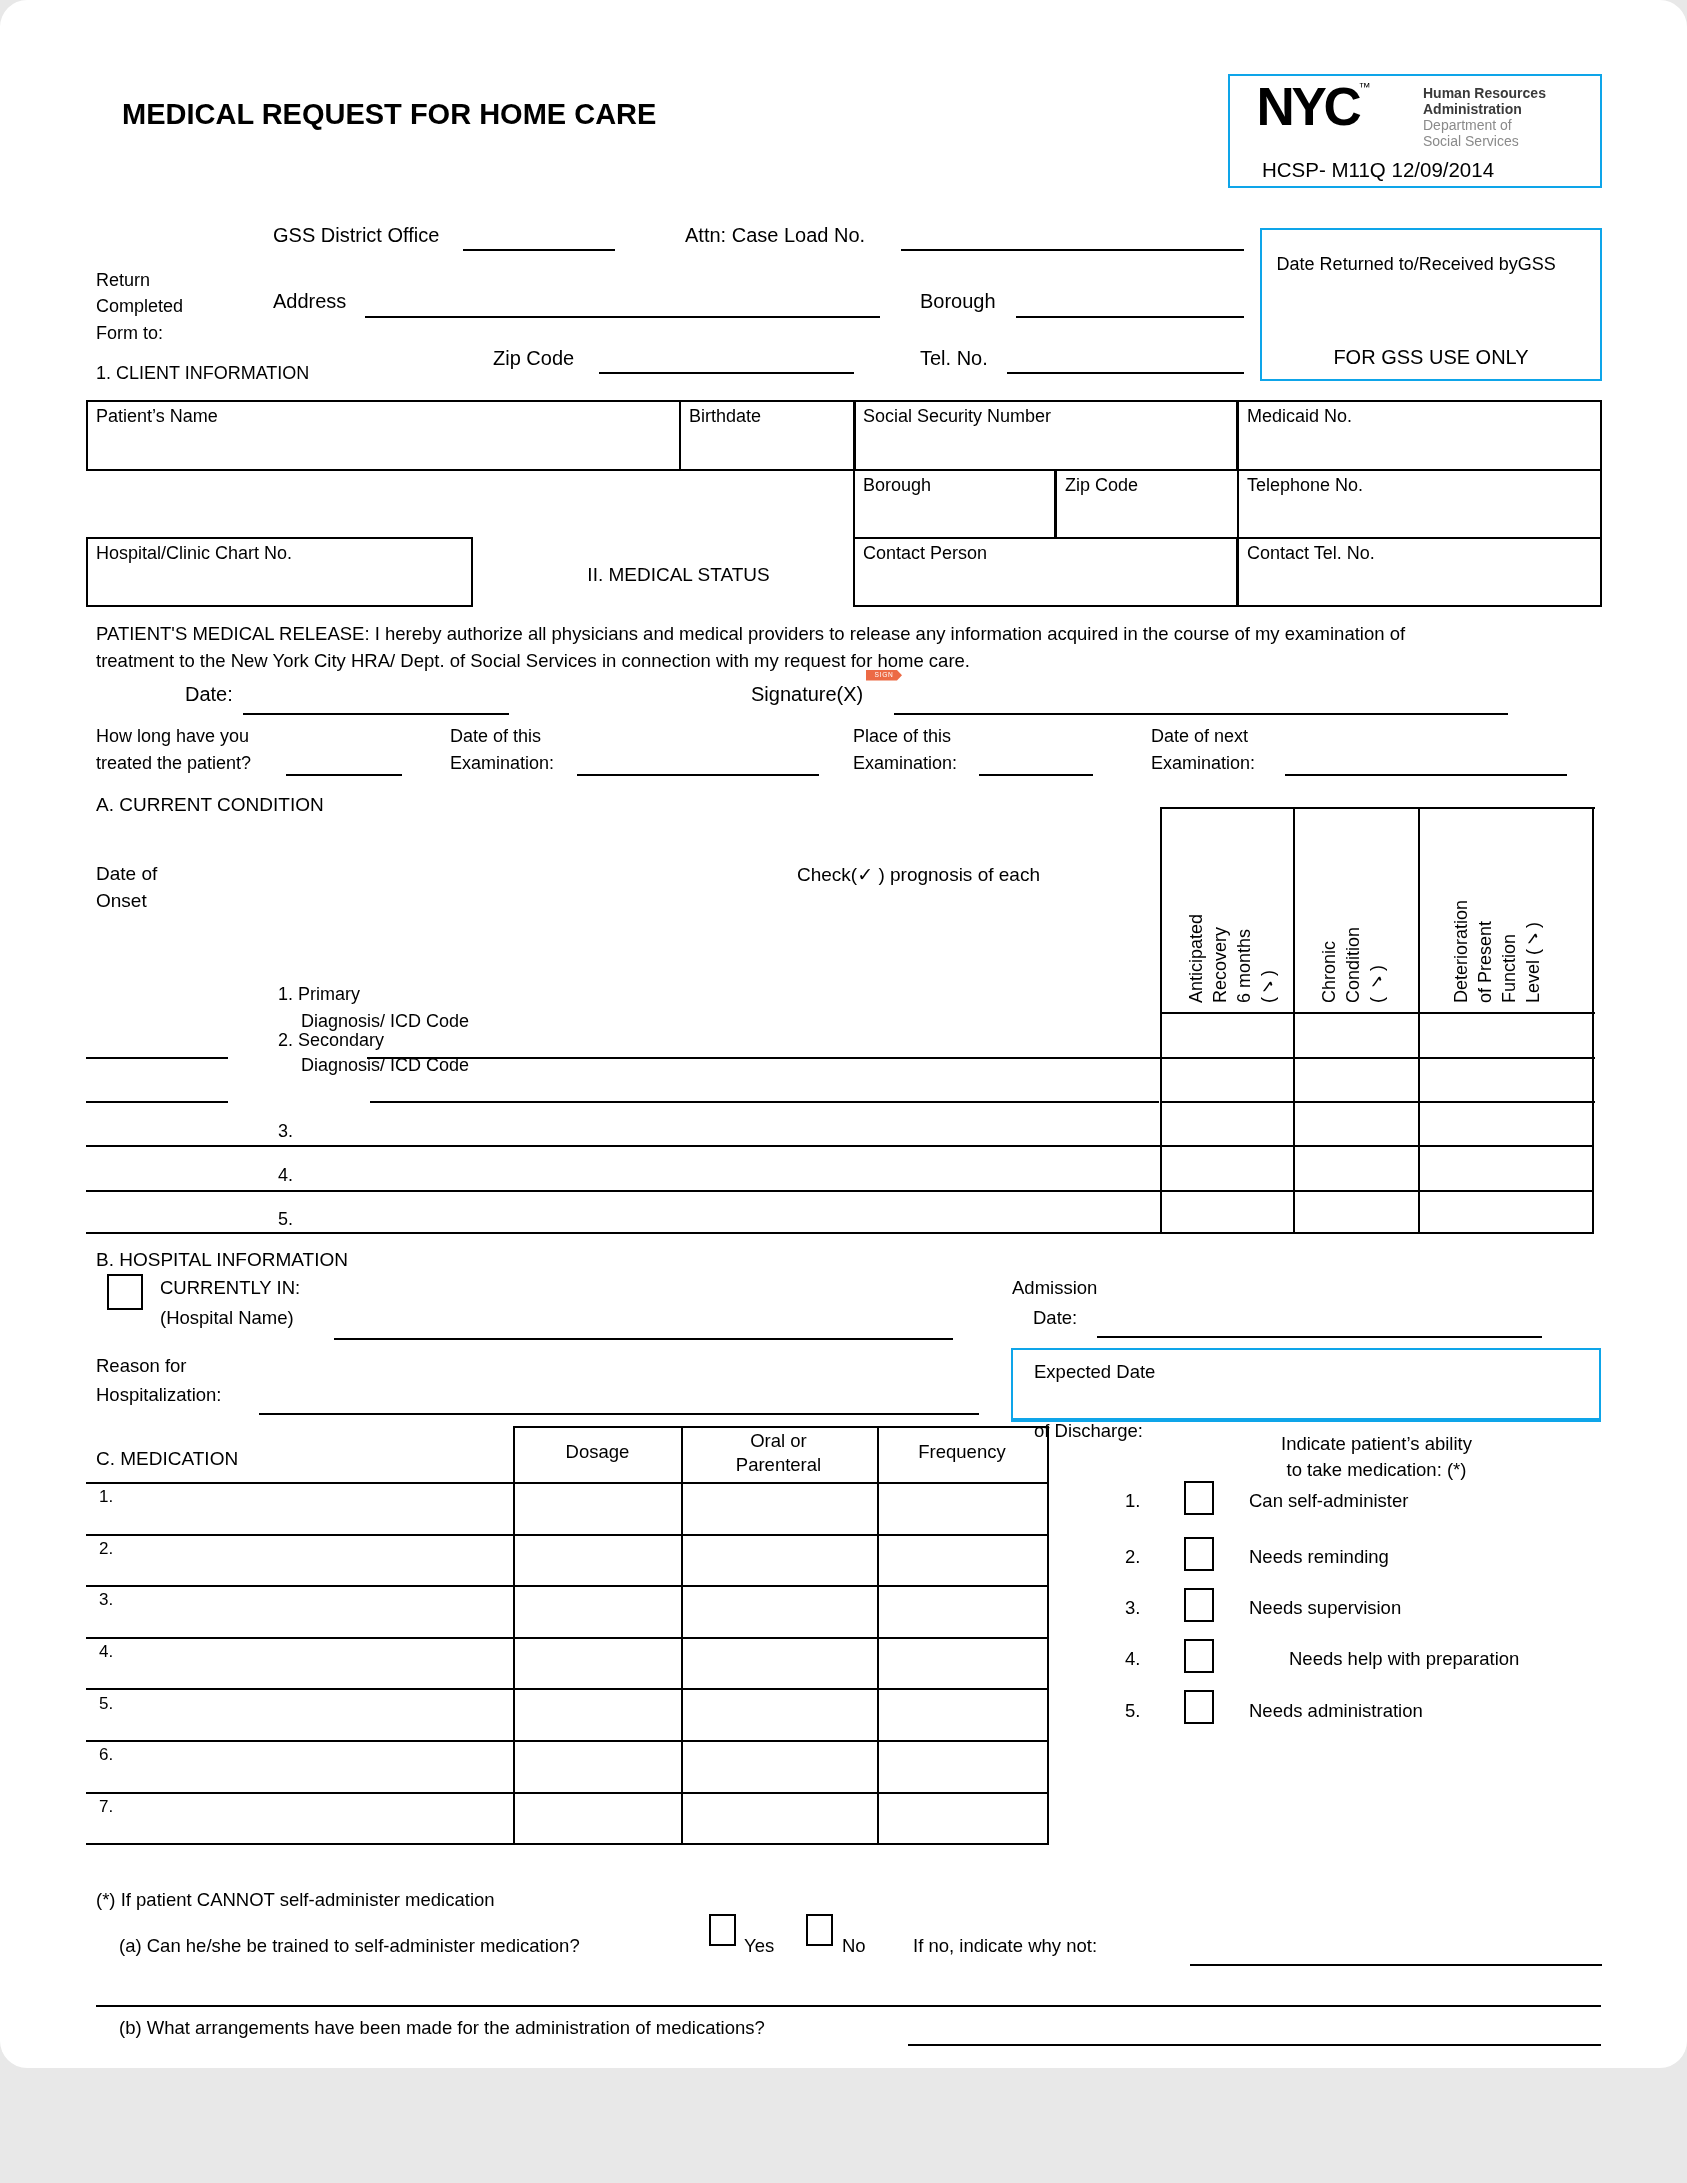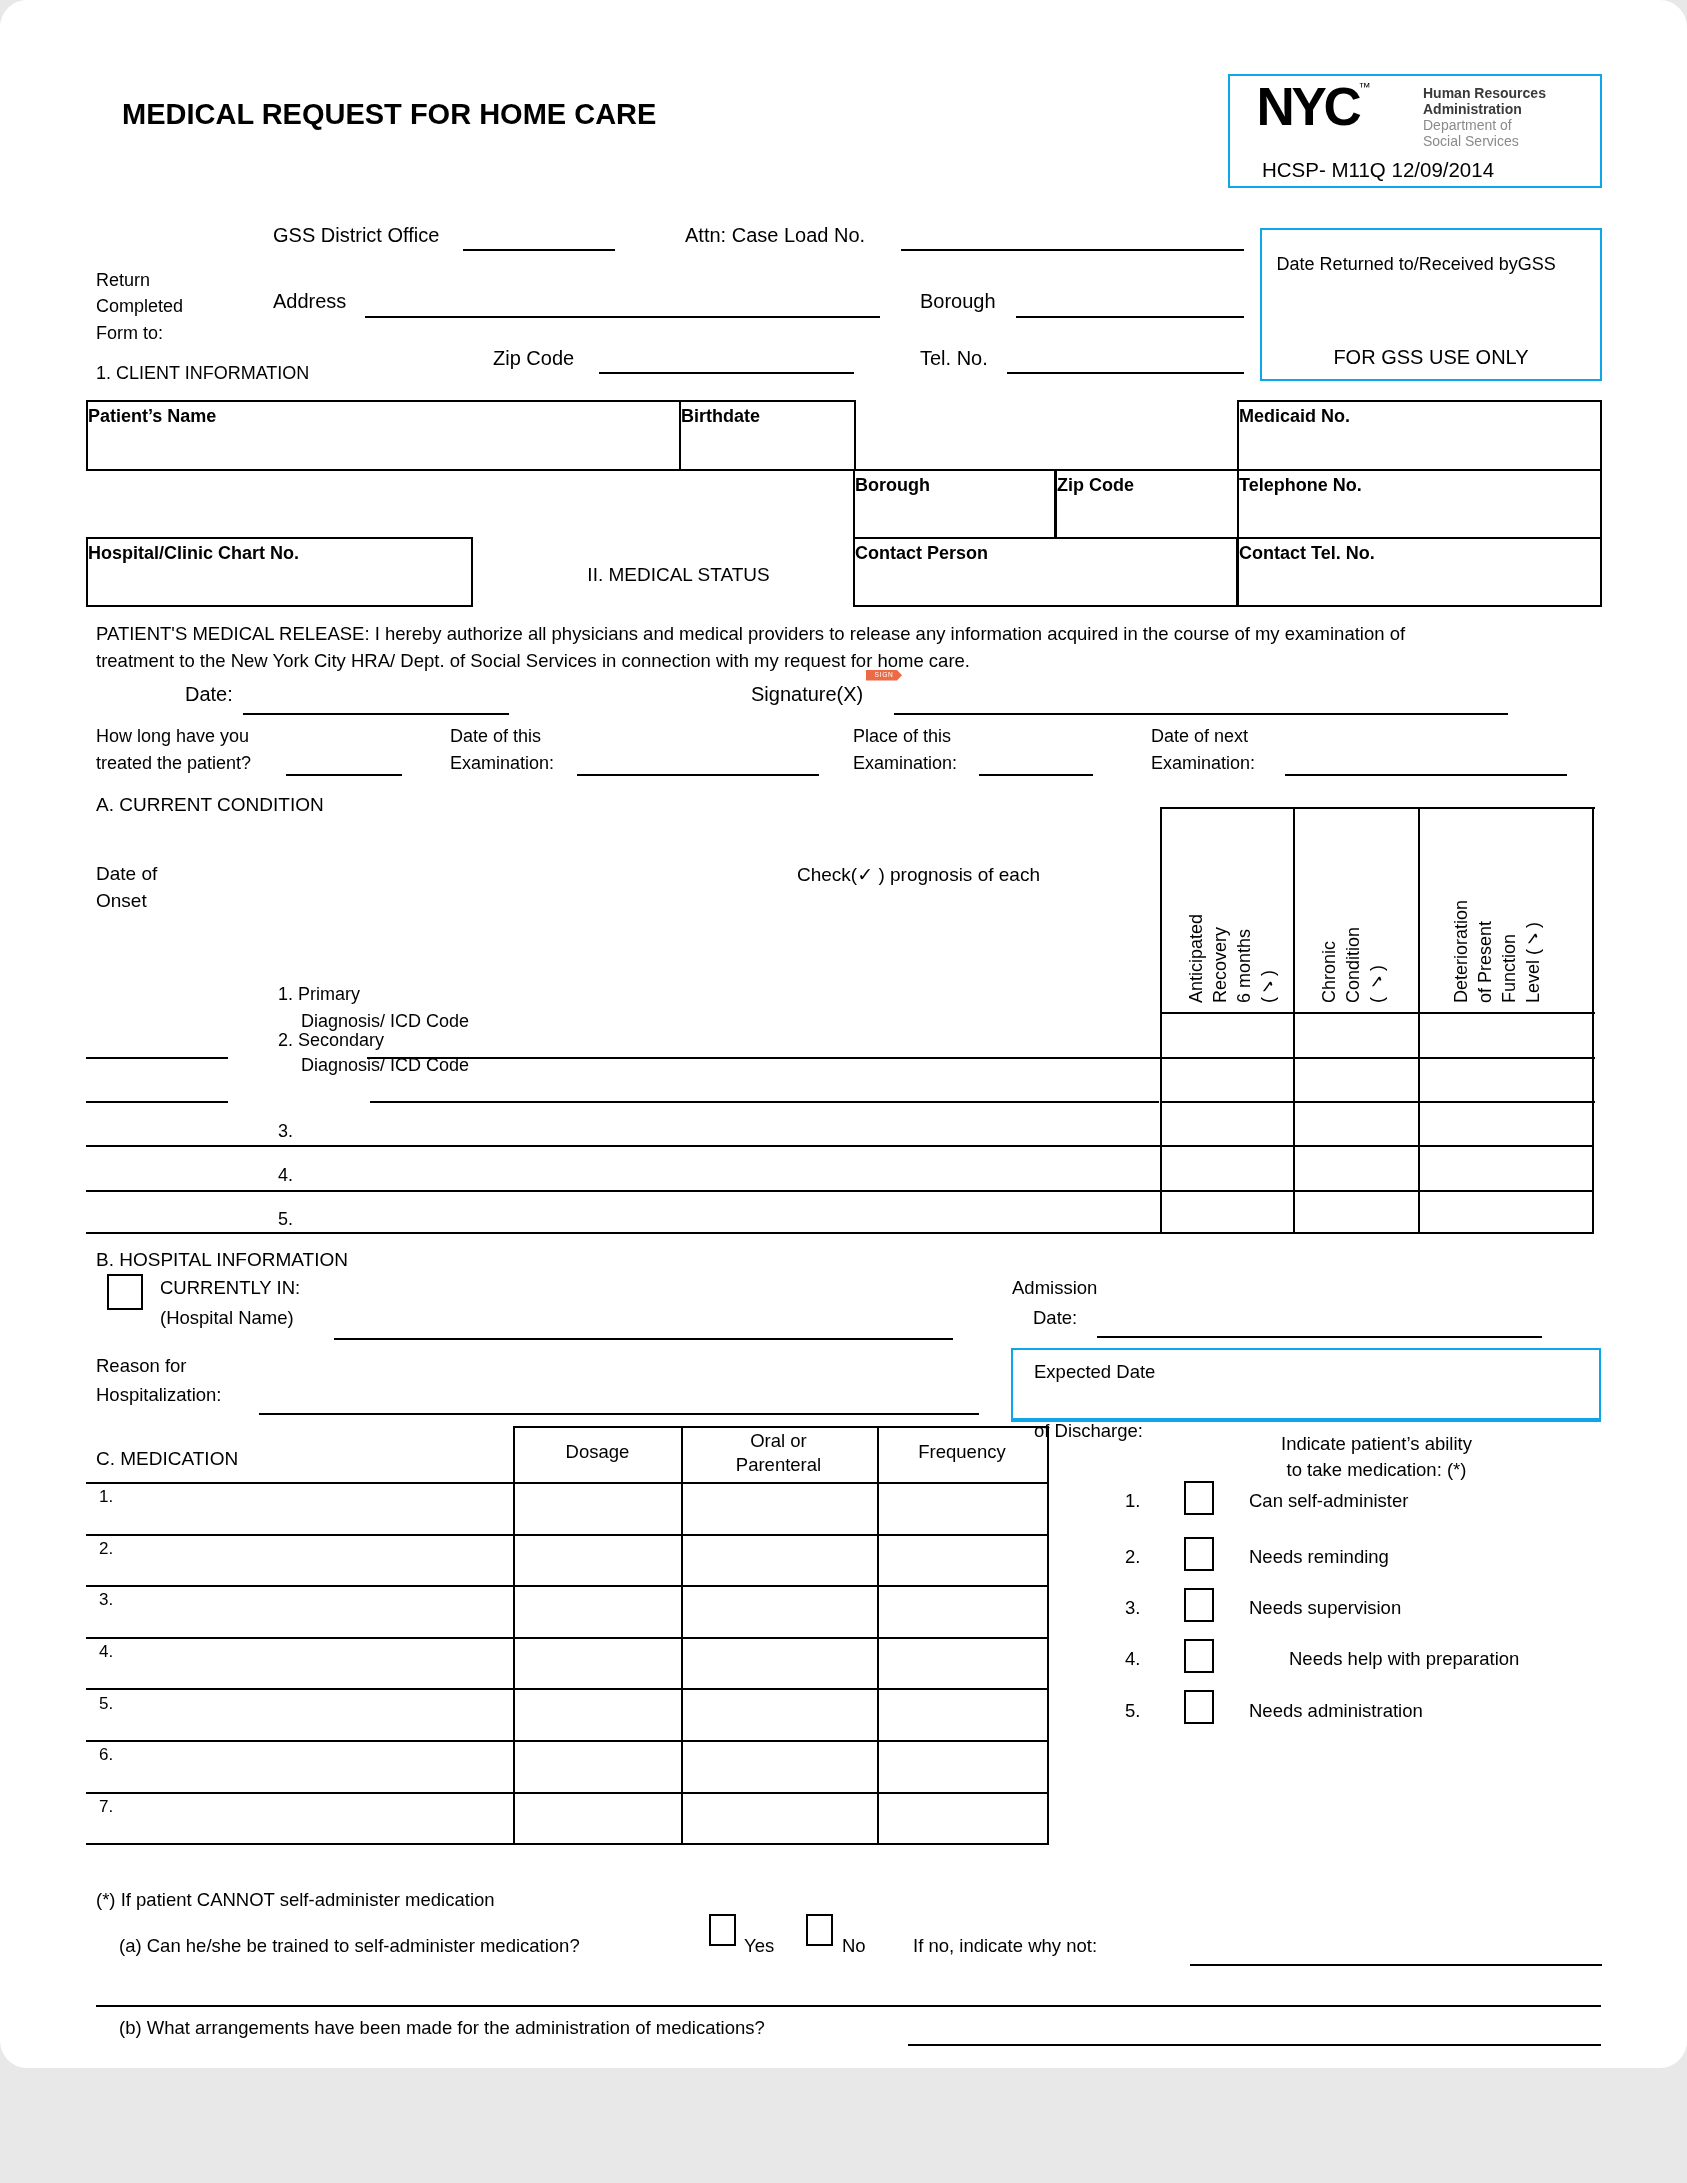--- a/index.html
+++ b/index.html
@@ -7,21 +7,21 @@
         font-family:"Liberation Sans", sans-serif;color:#000;overflow:hidden;border-radius:27px;}
   .abs{position:absolute;}
   .lbl{position:absolute;white-space:nowrap;color:#000;}
   .t26{font-size:17px;} .t27{font-size:18px;} .t28{font-size:18.5px;}
   .t29{font-size:19px;} .t30{font-size:20px;} .t31{font-size:20.5px;}
   .pre{white-space:pre-line;}
   .ln{position:absolute;border-top:2px solid #000;height:0;}
   .ln4{border-top-width:2.6px;}
   .vln{position:absolute;border-left:2px solid #000;width:0;}
   .cell{position:absolute;border:2px solid #000;box-sizing:border-box;}
-  .cell .cl{display:block;padding:4px 0 0 0;font-size:18px;white-space:nowrap;font-weight:bold;}
+  .cell .cl{display:block;padding:4px 0 0 8px;font-size:18px;white-space:nowrap;}
   .cb{position:absolute;border:2.6px solid #000;box-sizing:border-box;background:#fff;}
   .rot{position:absolute;writing-mode:vertical-rl;transform:rotate(180deg);
        white-space:pre-line;font-size:18px;line-height:24px;}
   .box{position:absolute;border:2px solid #0ea5e9;box-sizing:border-box;}
   #sign-tag{position:absolute;left:866px;top:670px;width:36px;height:10.6px;background:#EC6A45;
             clip-path:polygon(0 0,86% 0,100% 50%,86% 100%,0 100%);
             color:#fff;font-size:6.6px;line-height:10.6px;text-align:center;letter-spacing:0.7px;}
   #nyc-logo{font-weight:900;font-size:53px;letter-spacing:-3.3px;line-height:53px;}
   .logo-org{font-size:14px;line-height:16px;font-weight:bold;color:#3a3a3a;}
   .logo-dept{font-size:14px;line-height:16px;color:#8a8a8a;}
@@ -72,20 +72,23 @@
   <div class="ln" style="left:1007px;top:372px;width:237px;"></div>
 
   <div class="lbl t27" style="left:96px;top:363px;">1. CLIENT INFORMATION</div>
 
   <div class="cell" style="left:86px;top:400px;width:595px;height:71px;">
     <span class="cl">Patient’s Name</span>
     </div>
   <div class="cell" style="left:679px;top:400px;width:177px;height:71px;">
     <span class="cl">Birthdate</span>
     </div>
+  <div class="cell" style="left:853px;top:400px;width:385px;height:71px;">
+    <span class="cl">Social Security Number</span>
+    </div>
   <div class="cell" style="left:1237px;top:400px;width:365px;height:71px;">
     <span class="cl">Medicaid No.</span>
     </div>
 
   <div class="cell" style="left:853px;top:469px;width:203px;height:70px;">
     <span class="cl">Borough</span>
     </div>
   <div class="cell" style="left:1055px;top:469px;width:184px;height:70px;">
     <span class="cl">Zip Code</span>
     </div>

